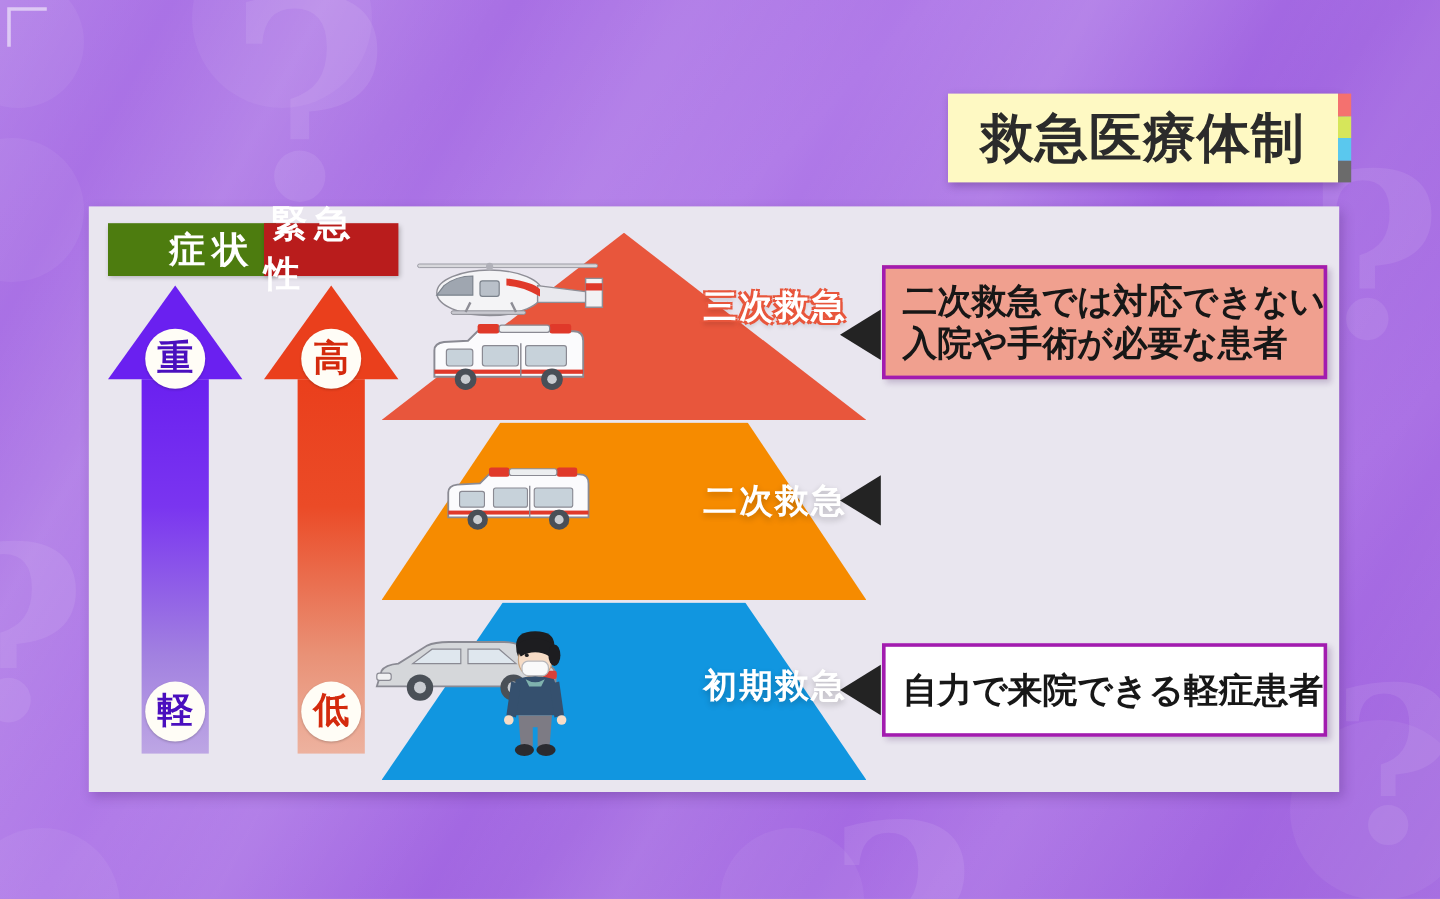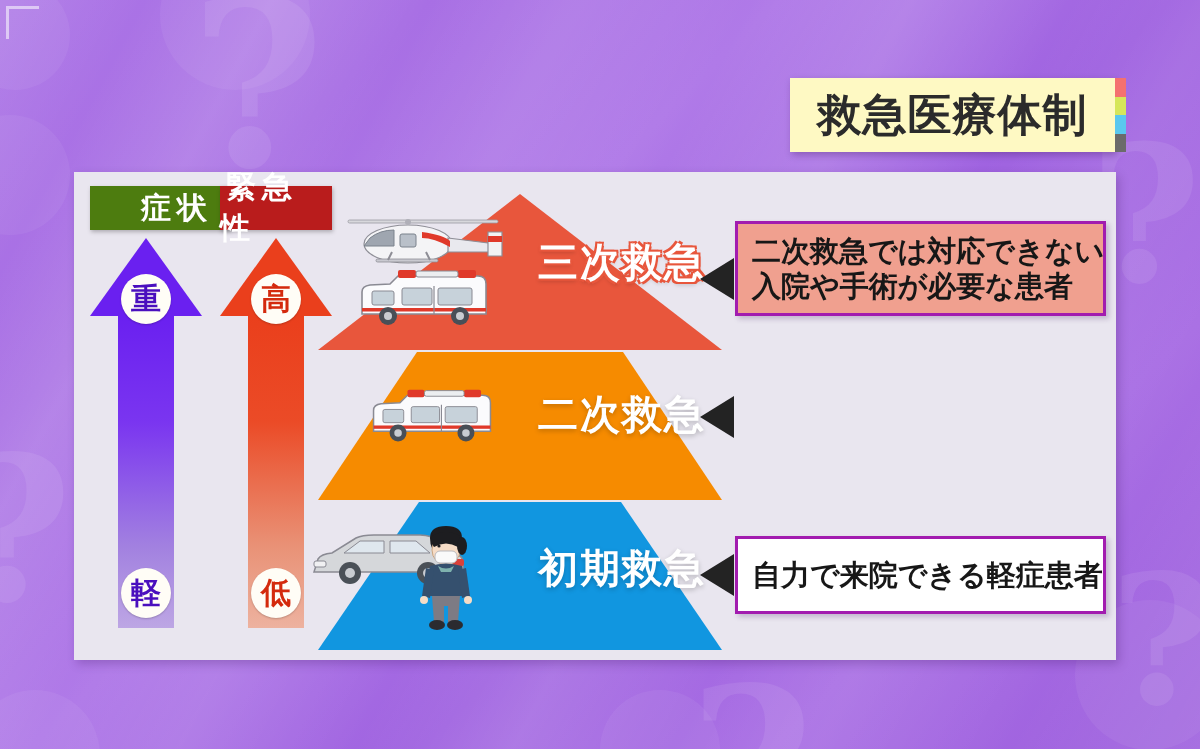--- a/index.html
+++ b/index.html
@@ -89,27 +89,27 @@
   }
   .badge.purple{color:#4a0fbe;}
   .badge.red{color:#d42a0d;}
 
   
   #pyramid{position:absolute;left:244px;top:22px;width:404px;height:454px;}
   .tier{position:absolute;left:0;}
   .tier .shape{position:absolute;inset:0;}
   .tier .tier-label{
     position:absolute;right:16px;
-    font-size:40px;font-weight:bold;color:#fff;white-space:nowrap;
+    font-size:28px;font-weight:bold;color:#fff;white-space:nowrap;
     line-height:1;letter-spacing:2px;
   }
   #tier3 .tier-label{text-shadow:
       -2px -2px 0 #e8563c, 2px -2px 0 #e8563c, -2px 2px 0 #e8563c, 2px 2px 0 #e8563c,
       0 3px 4px rgba(0,0,0,.18);}
-  #tier2 .tier-label,#tier1 .tier-label{text-shadow:0 2px 5px rgba(0,0,0,.22);}
+  #tier2 .tier-label,#tier1 .tier-label{text-shadow:0 2px 5px rgba(0,0,0,.22);margin-top:10px;}
 
   
   .pointer{
     position:absolute;width:0;height:0;
     border-top:21px solid transparent;
     border-bottom:21px solid transparent;
     border-right:34px solid #232323;
   }
 
   

